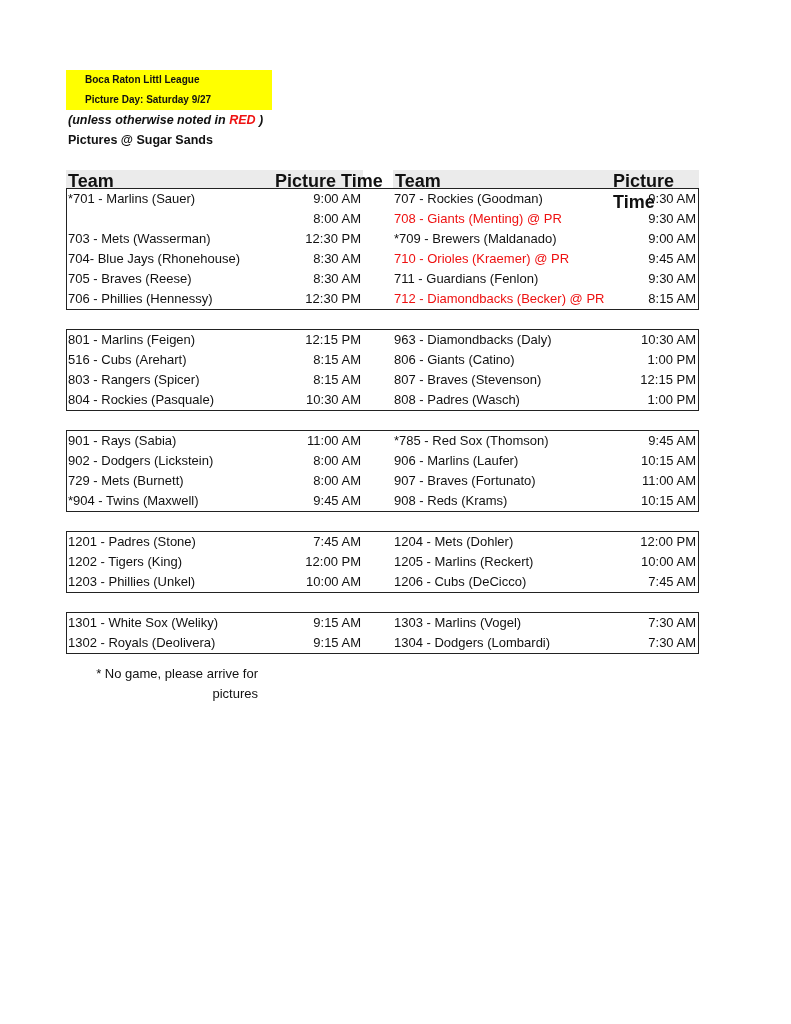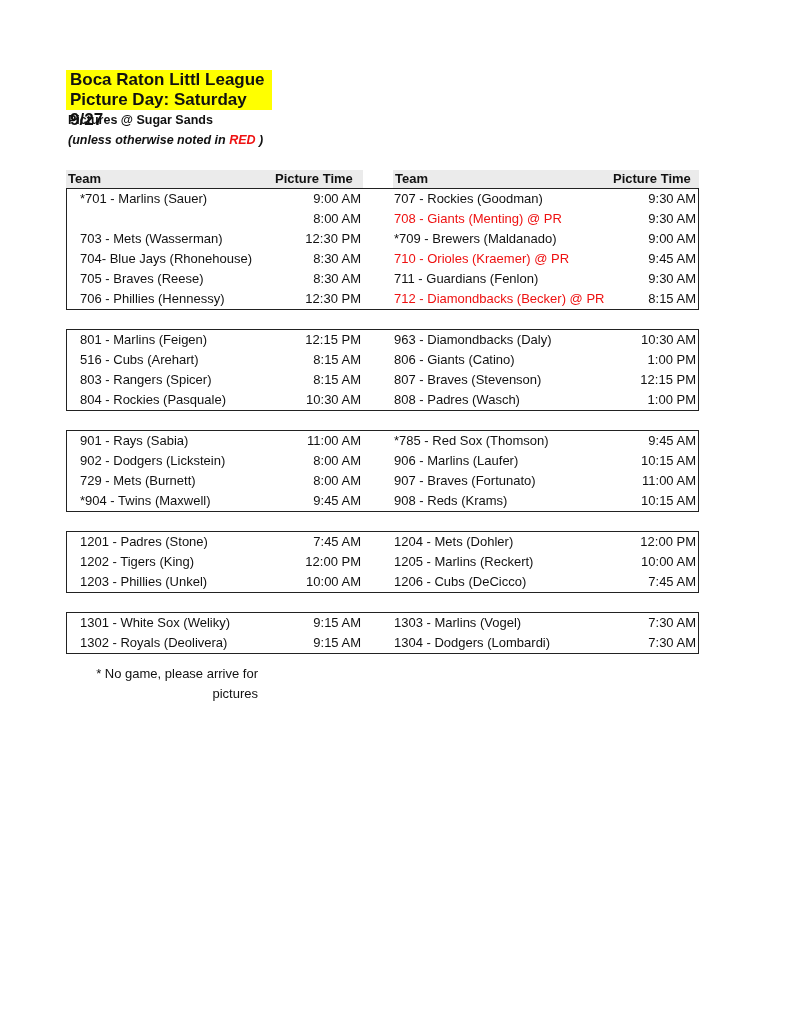--- a/index.html
+++ b/index.html
@@ -1,45 +1,45 @@
 <!DOCTYPE html>
 <html><head>
   <meta charset="utf-8">
   <style>
     html, body { margin: 0; padding: 0; background: #ffffff; }
     body { width: 791px; height: 1024px; position: relative; overflow: hidden;
            font-family: "Liberation Sans", "DejaVu Sans", sans-serif; color: #111; }
     .hdr { position: absolute; left: 66px; top: 70px; }
     .hl { background: #ffff00; width: 206px; height: 20px; line-height: 20px;
-          font-weight: bold; font-size: 17px; padding-left: 4px; box-sizing: border-box; }
+          font-weight: bold; font-size: 10px; padding-left: 19px; box-sizing: border-box; }
     .sub { height: 20px; line-height: 20px; font-weight: bold; font-size: 12.5px; padding-left: 2px; }
     .sub.it { font-style: italic; }
     .red { color: #ee1111; }
     .table { position: absolute; left: 66px; top: 170px; width: 633px; }
-    .thead { position: relative; height: 18px; font-weight: bold; font-size: 13px; }
+    .thead { position: relative; height: 18px; font-weight: bold; font-size: 18px; }
     .thead .bg1 { position: absolute; left: 0; top: 0; width: 297px; height: 18px; background: #ebebeb; }
     .thead .bg2 { position: absolute; left: 327px; top: 0; width: 306px; height: 18px; background: #ebebeb; }
     .thead span { position: absolute; top: 1px; }
     .group { border: 1.5px solid #222; box-sizing: border-box; width: 633px; margin-bottom: 19px; }
     .row { position: relative; height: 20px; line-height: 20px; font-size: 13px; }
     .row span { position: absolute; top: 0; white-space: nowrap; }
-    .c1 { left: 1px; padding-left: 12px; }
+    .c1 { left: 1px; }
     .c2 { right: 337px; text-align: right; }
     .c3 { left: 327px; }
     .c4 { right: 2px; text-align: left; }
     .note { position: absolute; left: 68px; top: 664px; width: 190px; font-size: 13px; line-height: 20px; text-align: right; }
   </style>
 </head>
 <body>
 
 <div class="hdr">
   <div class="hl">Boca Raton Littl League</div>
   <div class="hl">Picture Day:  Saturday 9/27</div>
+  <div class="sub it"><span>(unless otherwise noted in </span><span class="red">RED</span><span> )</span></div>
   <div class="sub">Pictures @ Sugar Sands</div>
-  <div class="sub it"><span>(unless otherwise noted in </span><span class="red">RED</span><span> )</span></div>
 </div>
 
 <div class="table">
   <div class="thead">
     <div class="bg1"></div>
     <div class="bg2"></div>
     <span style="left:2px">Team</span>
     <span style="left:209px">Picture Time</span>
     <span style="left:329px">Team</span>
     <span style="left:547px">Picture Time</span>

